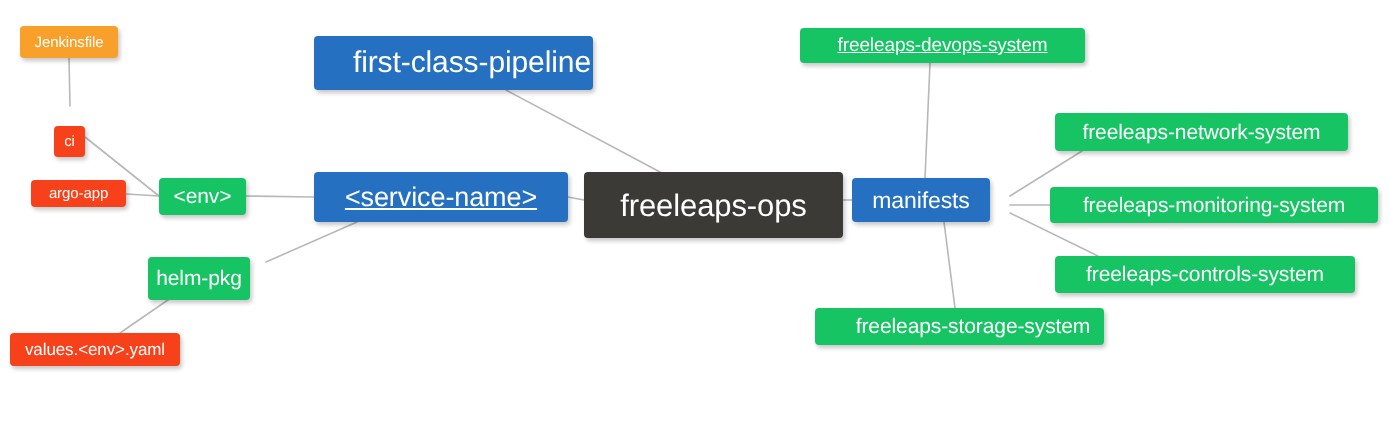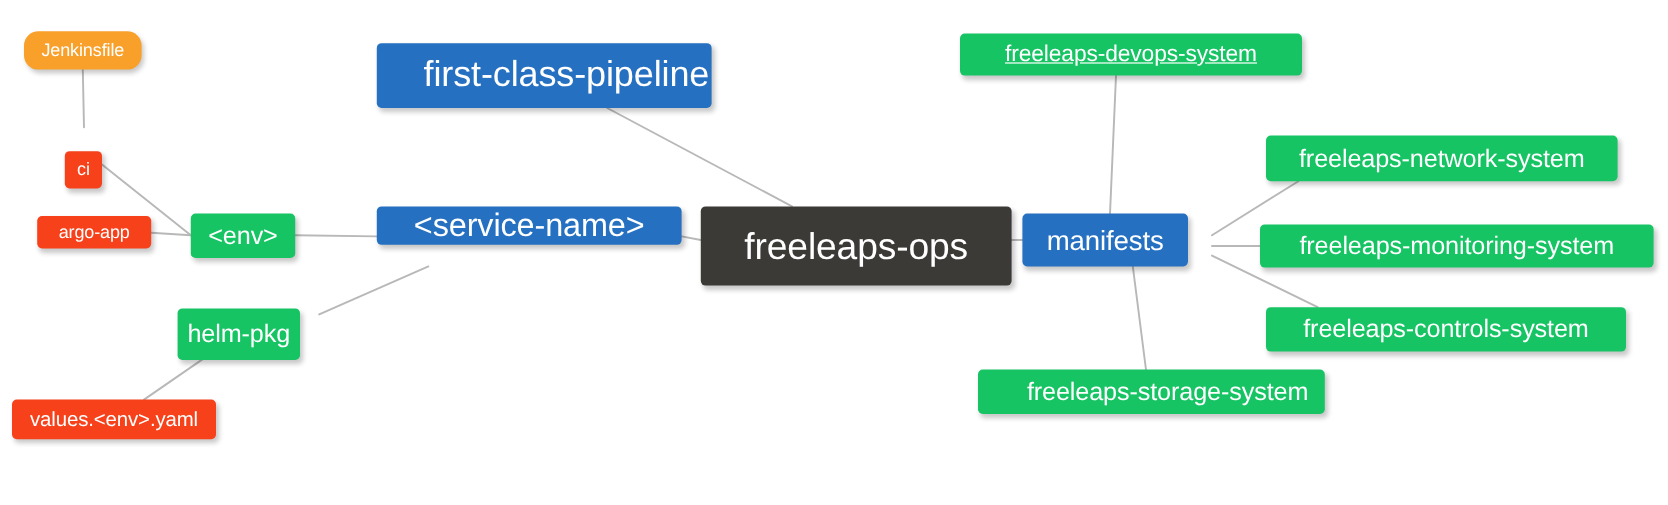--- a/index.html
+++ b/index.html
@@ -36,21 +36,21 @@
     white-space: nowrap;
     line-height: 1;
     letter-spacing: -0.1px;
     text-rendering: geometricPrecision;
   }
   .node span {
     display: block;
     padding: 0 2px;
   }
   
-  .c-orange { background: #f9a02b; border-radius: 12px; }
+  .c-orange { background: #f9a02b; }
   .c-red    { background: #f6411b; }
   .c-green  { background: #16c464; }
   .c-blue   { background: #2570c0; }
   .c-dark   { background: #3c3a37; }
 </style>
 </head>
 <body>
 
 <div id="canvas">
   <svg id="edge-layer" width="1390" height="421" viewBox="0 0 1390 421">
@@ -77,21 +77,21 @@
     </div>
     <div class="node c-red" style="left: 31px; top: 180px; width: 95px; height: 27px; font-size: 15px;">
       <span>argo-app</span>
     </div>
     <div class="node c-green" style="left: 159px; top: 178px; width: 87px; height: 37px; font-size: 21px;">
       <span>&lt;env&gt;</span>
     </div>
     <div class="node c-blue" style="left: 314px; top: 36px; width: 279px; height: 54px; font-size: 30px; justify-content: flex-end;">
       <span>first-class-pipeline</span>
     </div>
-    <div class="node c-blue" style="left: 314px; top: 172px; width: 254px; height: 32px; font-size: 27px;">
+    <div class="node c-blue" style="left: 314px; top: 172px; width: 254px; height: 50px; font-size: 27px; text-decoration: underline;">
       <span>&lt;service-name&gt;</span>
     </div>
     <div class="node c-dark" style="left: 584px; top: 172px; width: 259px; height: 66px; font-size: 31px;">
       <span>freeleaps-ops</span>
     </div>
     <div class="node c-blue" style="left: 852px; top: 178px; width: 138px; height: 44px; font-size: 23px;">
       <span>manifests</span>
     </div>
     <div class="node c-green" style="left: 148px; top: 257px; width: 102px; height: 43px; font-size: 21px;">
       <span>helm-pkg</span>

